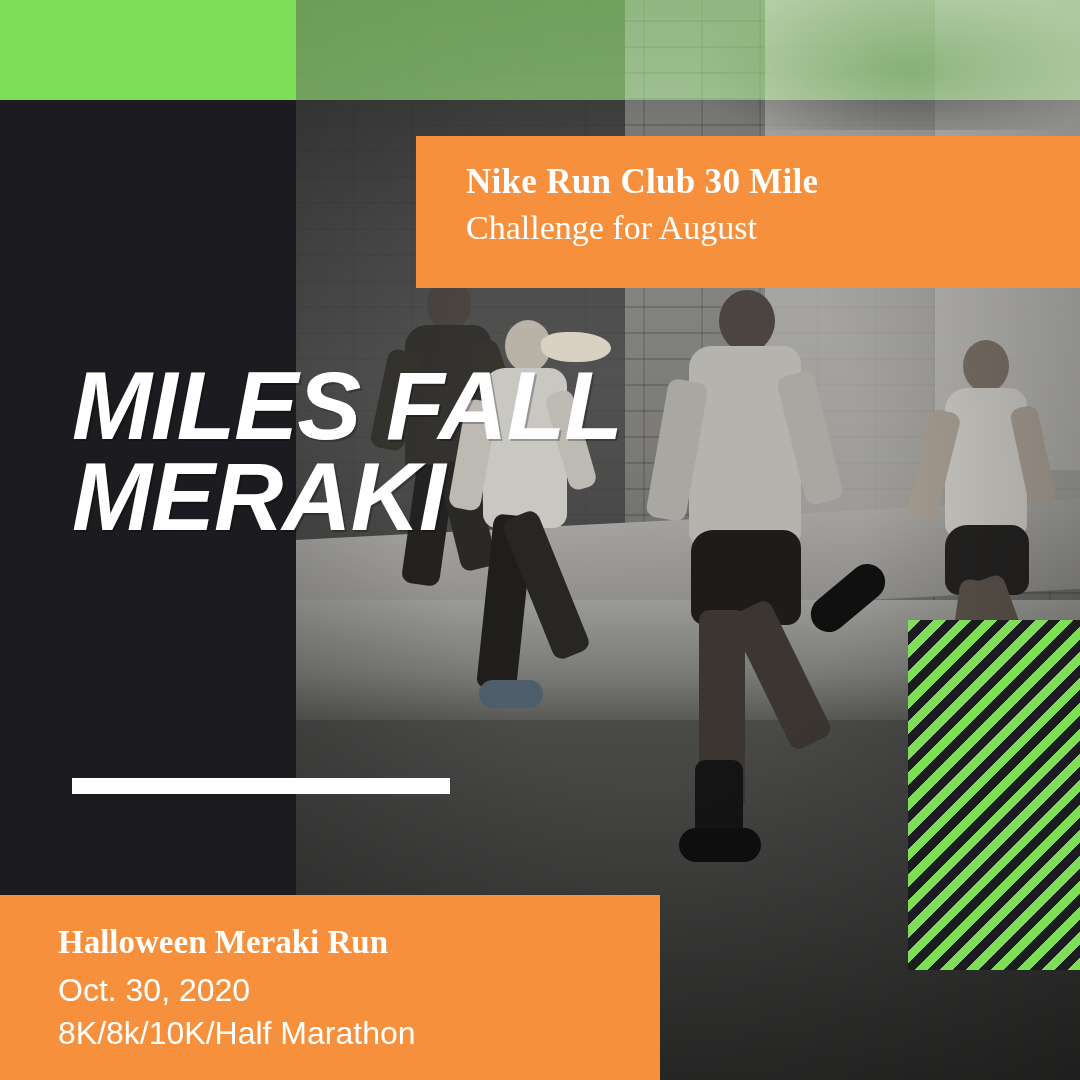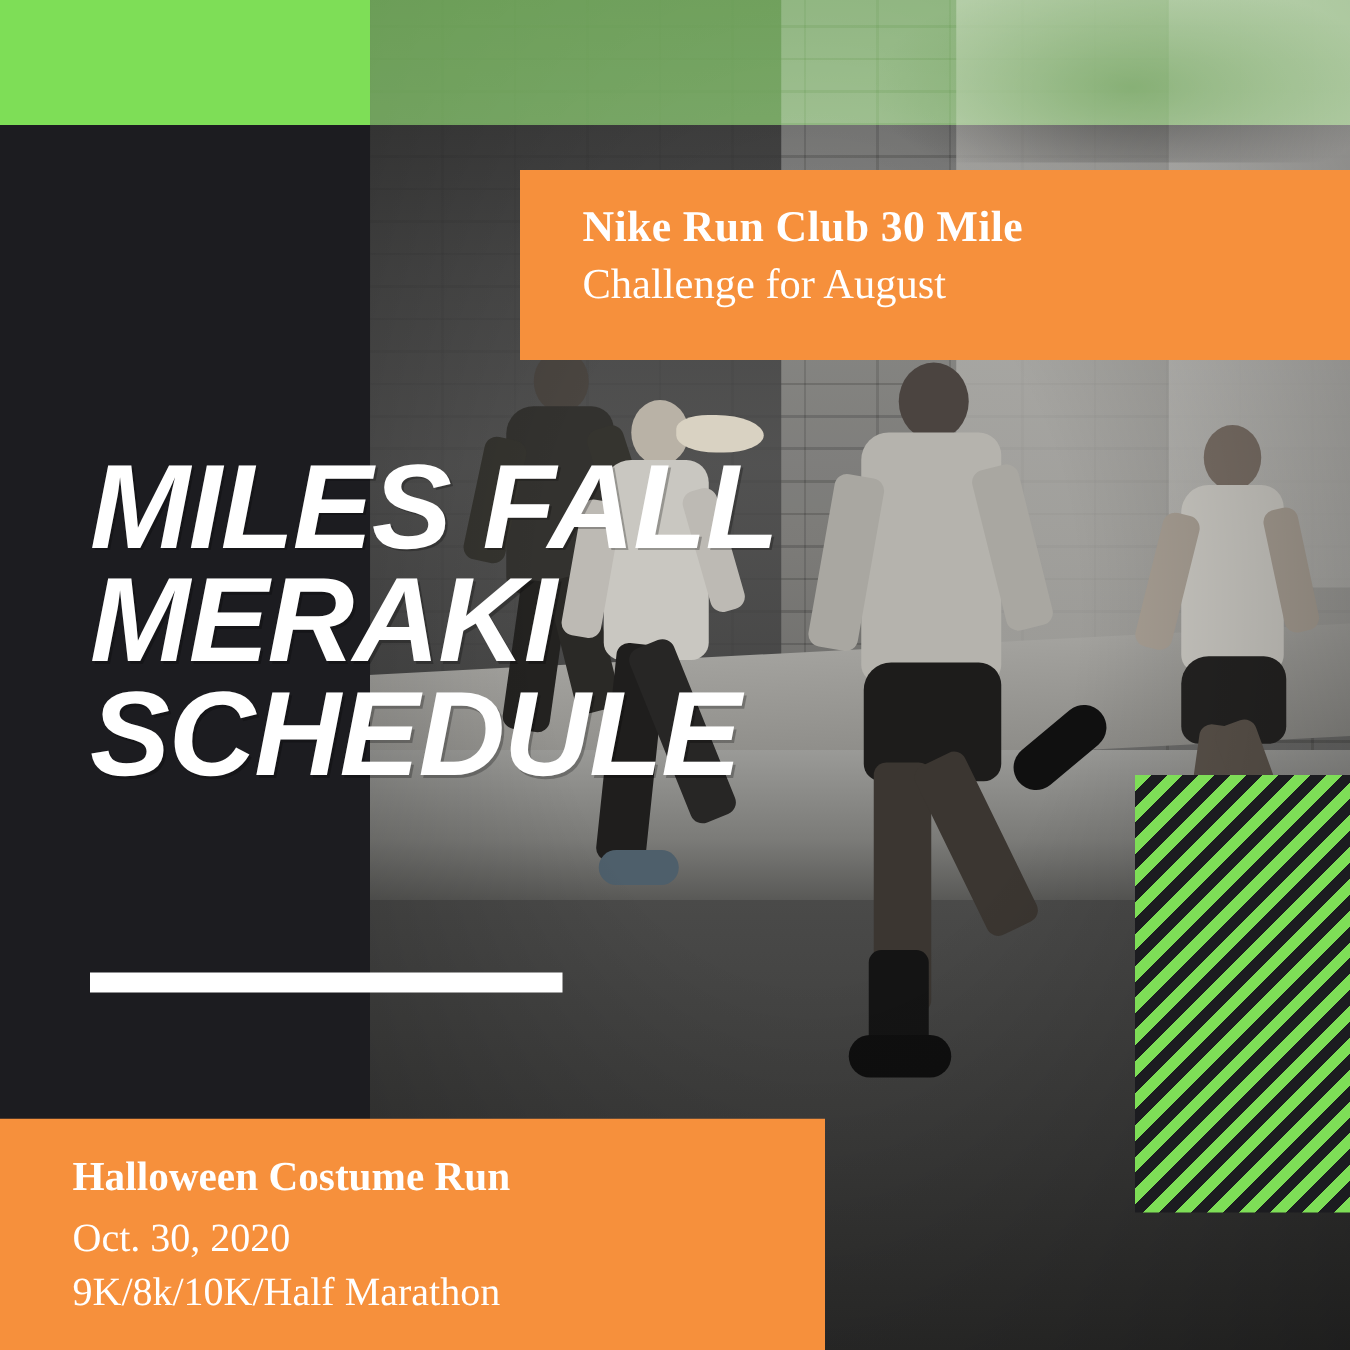--- a/index.html
+++ b/index.html
@@ -173,21 +173,21 @@
     z-index: 7;
   }
   .bottom-banner .b1 {
     font-family: "Liberation Serif", serif;
     font-weight: bold;
     font-size: 33px;
     line-height: 1.2;
   }
   .bottom-banner .b2,
   .bottom-banner .b3 {
-    font-family: Liberation Serif, serif;
+    font-family: Liberation Sans, sans-serif;
     font-weight: normal;
     font-size: 32px;
     line-height: 1.35;
   }
   .bottom-banner .b2 { margin-top: 6px; }
 
   
   .stripes {
     position: absolute;
     left: 908px; top: 620px;
@@ -268,25 +268,24 @@
   <div class="green-top-right"></div>
 
   <div class="orange-banner">
     <div class="line1">Nike Run Club 30 Mile</div>
     <div class="line2">Challenge for August</div>
   </div>
 
   <div class="title-block">
     <div class="tline">Miles Fall</div>
     <div class="tline">Meraki</div>
-    <div class="tline">Schedule</div>
   </div>
   <div class="title-rule"></div>
 
   <div class="stripes"></div>
 
   <div class="bottom-banner">
-    <div class="b1">Halloween Costume Run</div>
+    <div class="b1">Halloween Meraki Run</div>
     <div class="b2">Oct. 30, 2020</div>
-    <div class="b3">9K/8k/10K/Half Marathon</div>
+    <div class="b3">8K/8k/10K/Half Marathon</div>
   </div>
 
 </div>
 
 </body></html>

